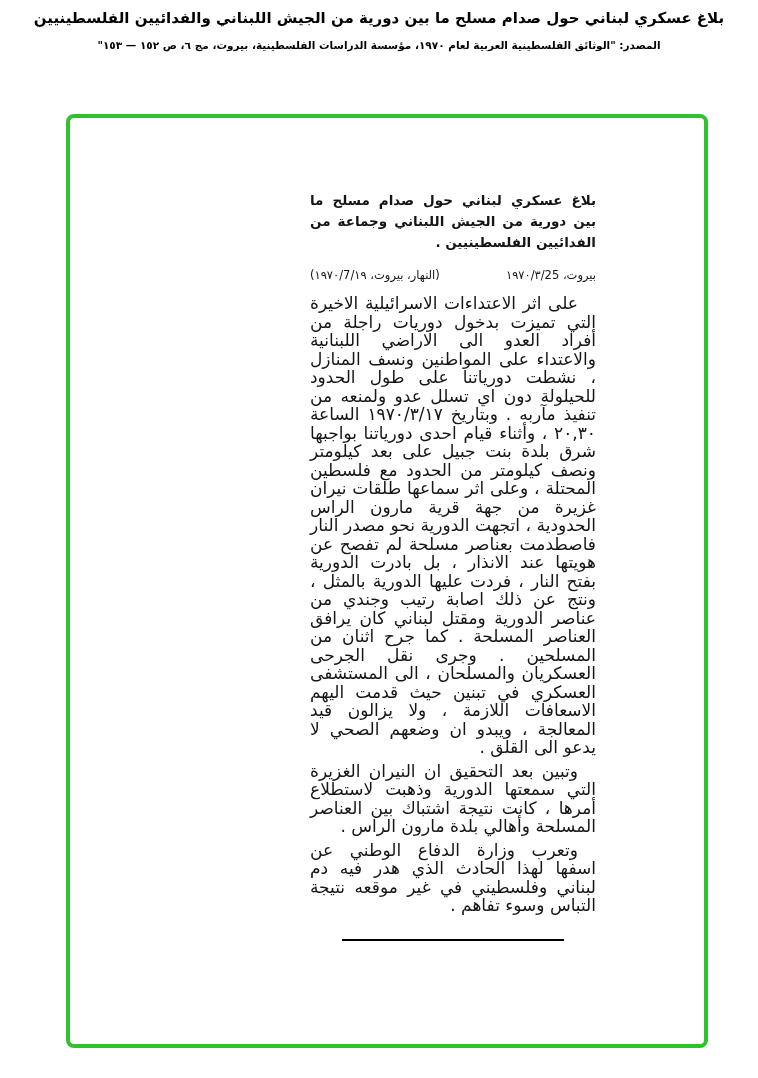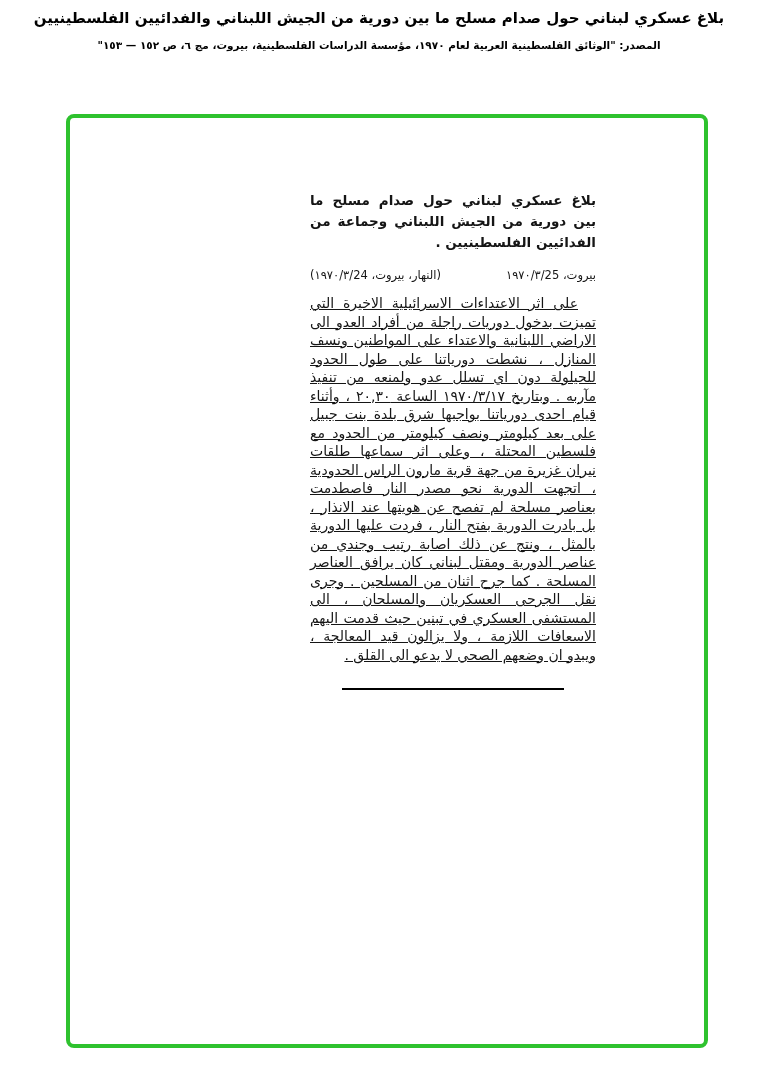--- a/index.html
+++ b/index.html
@@ -69,26 +69,25 @@
     justify-content: space-between;
     align-items: baseline;
     font-size: 11.5px;
     margin-top: 15px;
     white-space: nowrap;
   }
   .doc-body {
     margin-top: 12px;
   }
   .doc-body p {
-    font-size: 14px;
+    font-size: 17px;
     line-height: 18.5px;
     text-align: justify;
     text-indent: 18px;
     margin: 0 0 5px 0;
-    text-decoration: underline;
   }
   .end-rule {
     width: 222px;
     height: 2px;
     background: #000000;
     margin: 24px auto 0 auto;
   }
 </style>
 </head>
 <body>
@@ -96,20 +95,22 @@
 <header class="top-header">
   <div class="top-title">بلاغ عسكري لبناني حول صدام مسلح ما بين دورية من الجيش اللبناني والفدائيين الفلسطينيين</div>
   <div class="top-source">المصدر: "الوثائق الفلسطينية العربية لعام ١٩٧٠، مؤسسة الدراسات الفلسطينية، بيروت، مج ٦، ص ١٥٢ — ١٥٣"</div>
 </header>
 
 <div class="scan-frame">
   <div class="doc">
     <h1 class="doc-heading">بلاغ عسكري لبناني حول صدام مسلح ما بين دورية من الجيش اللبناني وجماعة من الفدائيين الفلسطينيين .</h1>
     <div class="dateline">
       <span>بيروت، ١٩٧٠/٣/25</span>
-      <span>(النهار، بيروت، ١٩٧٠/٣/24)</span>
+      <span>(النهار، بيروت، ١٩٧٠/7/١٩)</span>
     </div>
     <div class="doc-body">
       <p>على اثر الاعتداءات الاسرائيلية الاخيرة التي تميزت بدخول دوريات راجلة من أفراد العدو الى الاراضي اللبنانية والاعتداء على المواطنين ونسف المنازل ، نشطت دورياتنا على طول الحدود للحيلولة دون اي تسلل عدو ولمنعه من تنفيذ مآربه . وبتاريخ ١٩٧٠/٣/١٧ الساعة ٢٠,٣٠ ، وأثناء قيام احدى دورياتنا بواجبها شرق بلدة بنت جبيل على بعد كيلومتر ونصف كيلومتر من الحدود مع فلسطين المحتلة ، وعلى اثر سماعها طلقات نيران غزيرة من جهة قرية مارون الراس الحدودية ، اتجهت الدورية نحو مصدر النار فاصطدمت بعناصر مسلحة لم تفصح عن هويتها عند الانذار ، بل بادرت الدورية بفتح النار ، فردت عليها الدورية بالمثل ، ونتج عن ذلك اصابة رتيب وجندي من عناصر الدورية ومقتل لبناني كان يرافق العناصر المسلحة . كما جرح اثنان من المسلحين . وجرى نقل الجرحى العسكريان والمسلحان ، الى المستشفى العسكري في تبنين حيث قدمت اليهم الاسعافات اللازمة ، ولا يزالون قيد المعالجة ، ويبدو ان وضعهم الصحي لا يدعو الى القلق .</p>
+      <p>وتبين بعد التحقيق ان النيران الغزيرة التي سمعتها الدورية وذهبت لاستطلاع أمرها ، كانت نتيجة اشتباك بين العناصر المسلحة وأهالي بلدة مارون الراس .</p>
+      <p>وتعرب وزارة الدفاع الوطني عن اسفها لهذا الحادث الذي هدر فيه دم لبناني وفلسطيني في غير موقعه نتيجة التباس وسوء تفاهم .</p>
     </div>
     <div class="end-rule"></div>
   </div>
 </div>
 
 </body></html>

